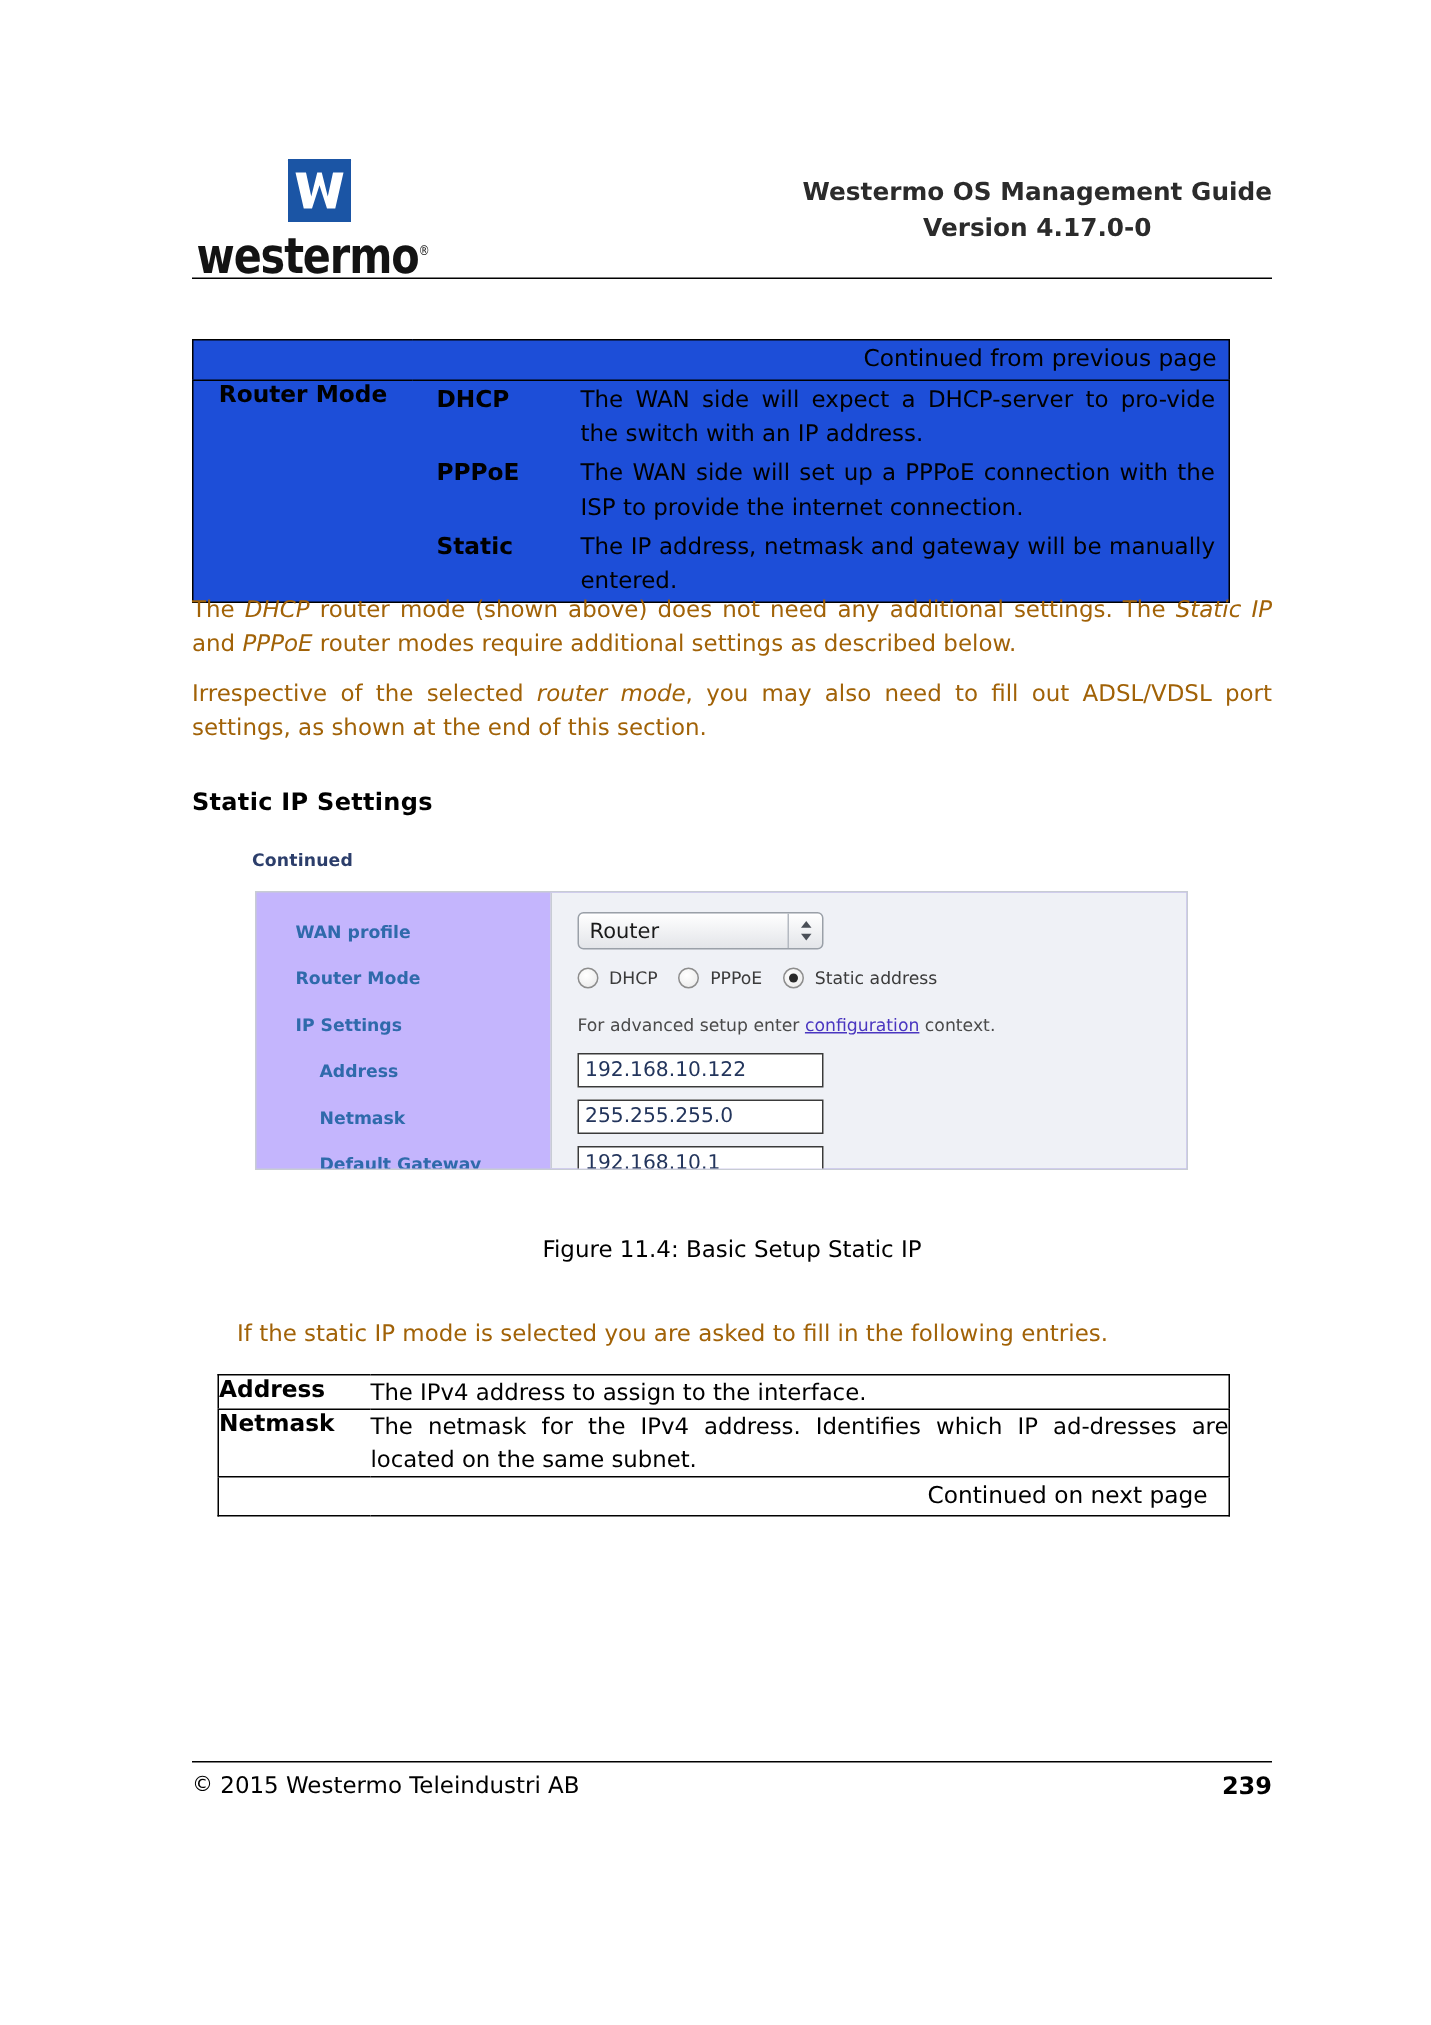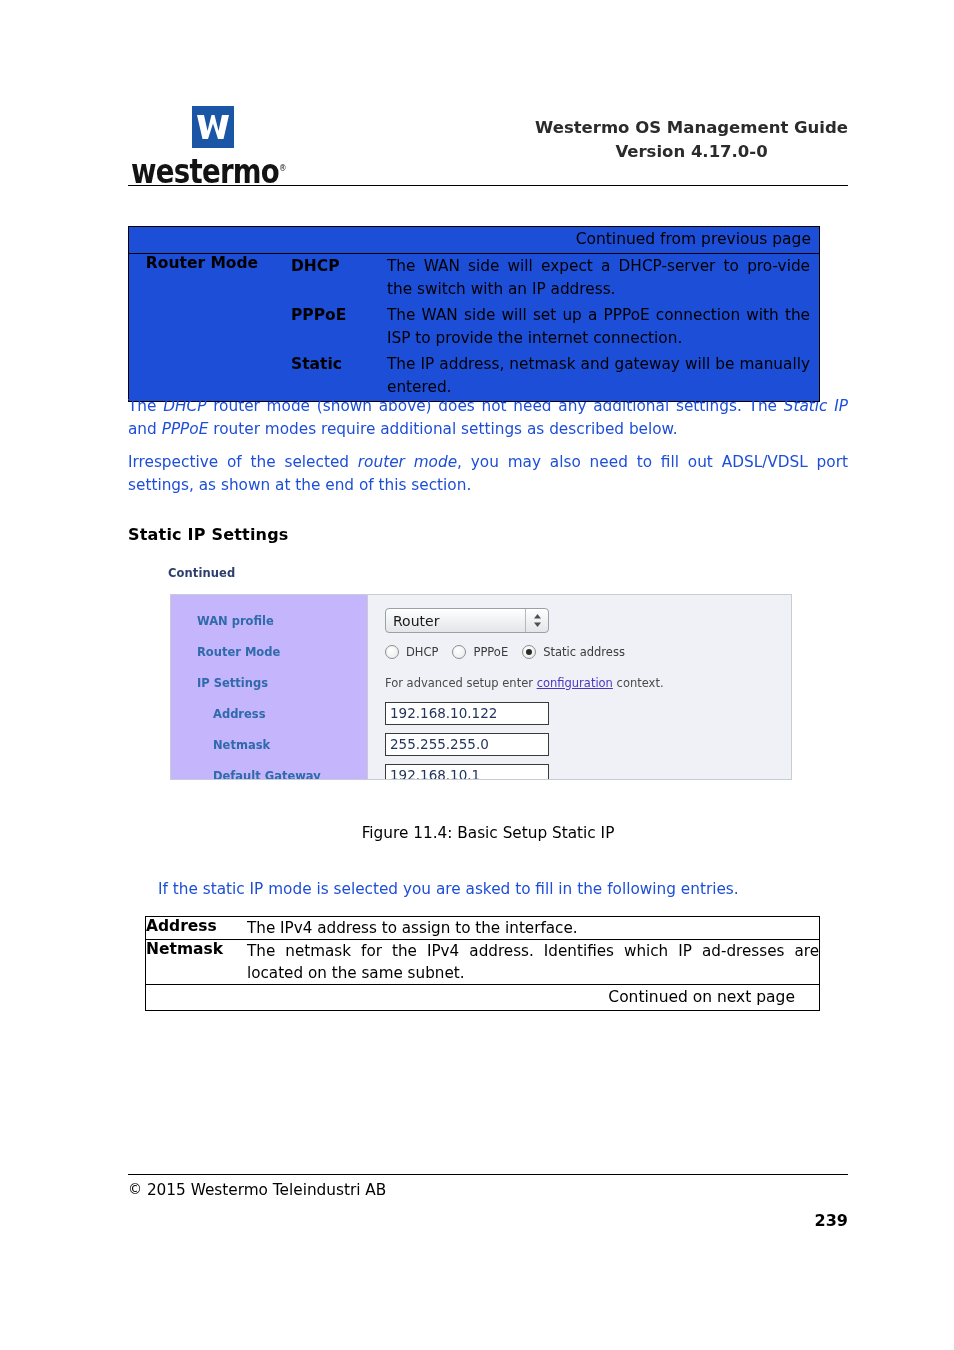--- a/index.html
+++ b/index.html
@@ -133,21 +133,21 @@
 
   
   .para {
     position: absolute;
     left: 128px;
     width: 720px;
     font-size: 15.3px;
     line-height: 23px;
     text-align: justify;
     text-align-last: left;
-    color: #1d4ed8;
+    color: #a16207;
   }
   .para i { font-style: italic; }
   #para1 { top: 395px; }
   #para2 { top: 451px; }
 
   .sec-head {
     position: absolute;
     left: 128px; top: 525px;
     font-size: 16px;
     font-weight: bold;
@@ -333,21 +333,21 @@
   .bt-def {
     padding: 3px 9px 4px 9px;
     line-height: 22px;
     text-align: justify;
     text-align-last: left;
   }
   .bt-sep td { border-bottom: 1.5px solid #000; height: 0; padding: 0; }
   .bt-cont td {
     border-top: 1.5px solid #000;
     text-align: right;
-    padding: 3px 24px 4px 0;
+    padding: 3px 14px 4px 0;
     font-size: 15.5px;
   }
 
   
   .ftr-rule {
     position: absolute;
     left: 128px; top: 1174px;
     width: 720px;
     height: 0;
     border-top: 1.4px solid #000;
@@ -355,21 +355,20 @@
   .ftr-left {
     position: absolute;
     left: 128px; top: 1181px;
     font-size: 15.3px;
   }
   .ftr-right {
     position: absolute;
     right: 106px; top: 1181px;
     font-size: 16px;
     font-weight: bold;
-    margin-top: 30px;
   }
   .copy-glyph {
     display: inline-block;
     font-size: 14px;
     vertical-align: 1px;
   }
 </style>
 </head>
 <body>
 

